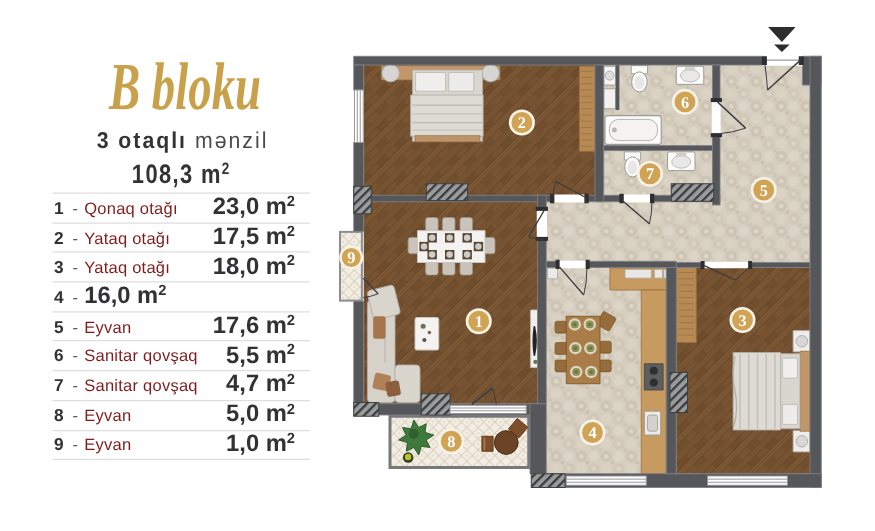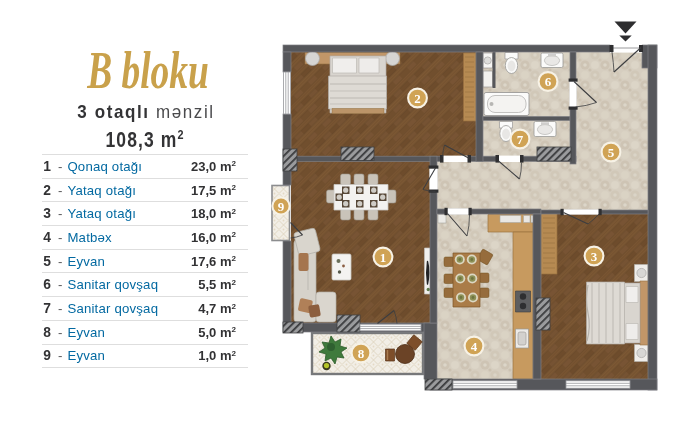--- a/index.html
+++ b/index.html
@@ -14,22 +14,22 @@
   .subtitle b{font-weight:bold;color:#333335;}
   .subtitle span{color:#4a4a4c;}
   .area-big{position:absolute;left:0;top:127px;width:290px;text-align:center;letter-spacing:1.1px;
     font-size:17.5px;font-weight:bold;color:#333335;transform:scaleY(1.22);transform-origin:center top;}
   sup{font-size:62%;vertical-align:baseline;position:relative;top:-0.55em;}
   #tbl{position:absolute;left:42px;top:154px;width:206px;border-top:1px solid #dedede;}
   .row{height:23.7px;box-sizing:border-box;border-bottom:1px solid #dedede;padding-right:12px;
     display:flex;align-items:center;font-size:13.2px;color:#3a3a3c;}
   .row .num{font-weight:bold;width:10px;text-align:center;color:#323234;font-size:13.8px;}
   .row .dash{padding:0 5px 0 6px;color:#5a5a5c;}
-  .row .lbl{flex:1;color:#0369a1;letter-spacing:0.2px;}
-  .row .val{font-weight:bold;text-align:right;color:#323234;font-size:13px;}
+  .row .lbl{flex:1;color:#7f1d1d;letter-spacing:0.2px;}
+  .row .val{font-weight:bold;text-align:right;color:#323234;font-size:19px;}
 </style>
 </head>
 <body>
 <div id="stage">
   <div class="title-script">B bloku</div>
   <div class="subtitle"><b>3 otaqlı</b> <span>mənzil</span></div>
   <div class="area-big">108,3 m<sup>2</sup></div>
   <div id="tbl">
     <div class="row">
         <span class="num">1</span>
@@ -45,21 +45,20 @@
       </div>
     <div class="row">
         <span class="num">3</span>
         <span class="dash">-</span>
         <span class="lbl">Yataq otağı</span>
         <span class="val">18,0 m<sup>2</sup></span>
       </div>
     <div class="row">
         <span class="num">4</span>
         <span class="dash">-</span>
-        <span class="lbl">Matbəx</span>
         <span class="val">16,0 m<sup>2</sup></span>
       </div>
     <div class="row">
         <span class="num">5</span>
         <span class="dash">-</span>
         <span class="lbl">Eyvan</span>
         <span class="val">17,6 m<sup>2</sup></span>
       </div>
     <div class="row">
         <span class="num">6</span>

